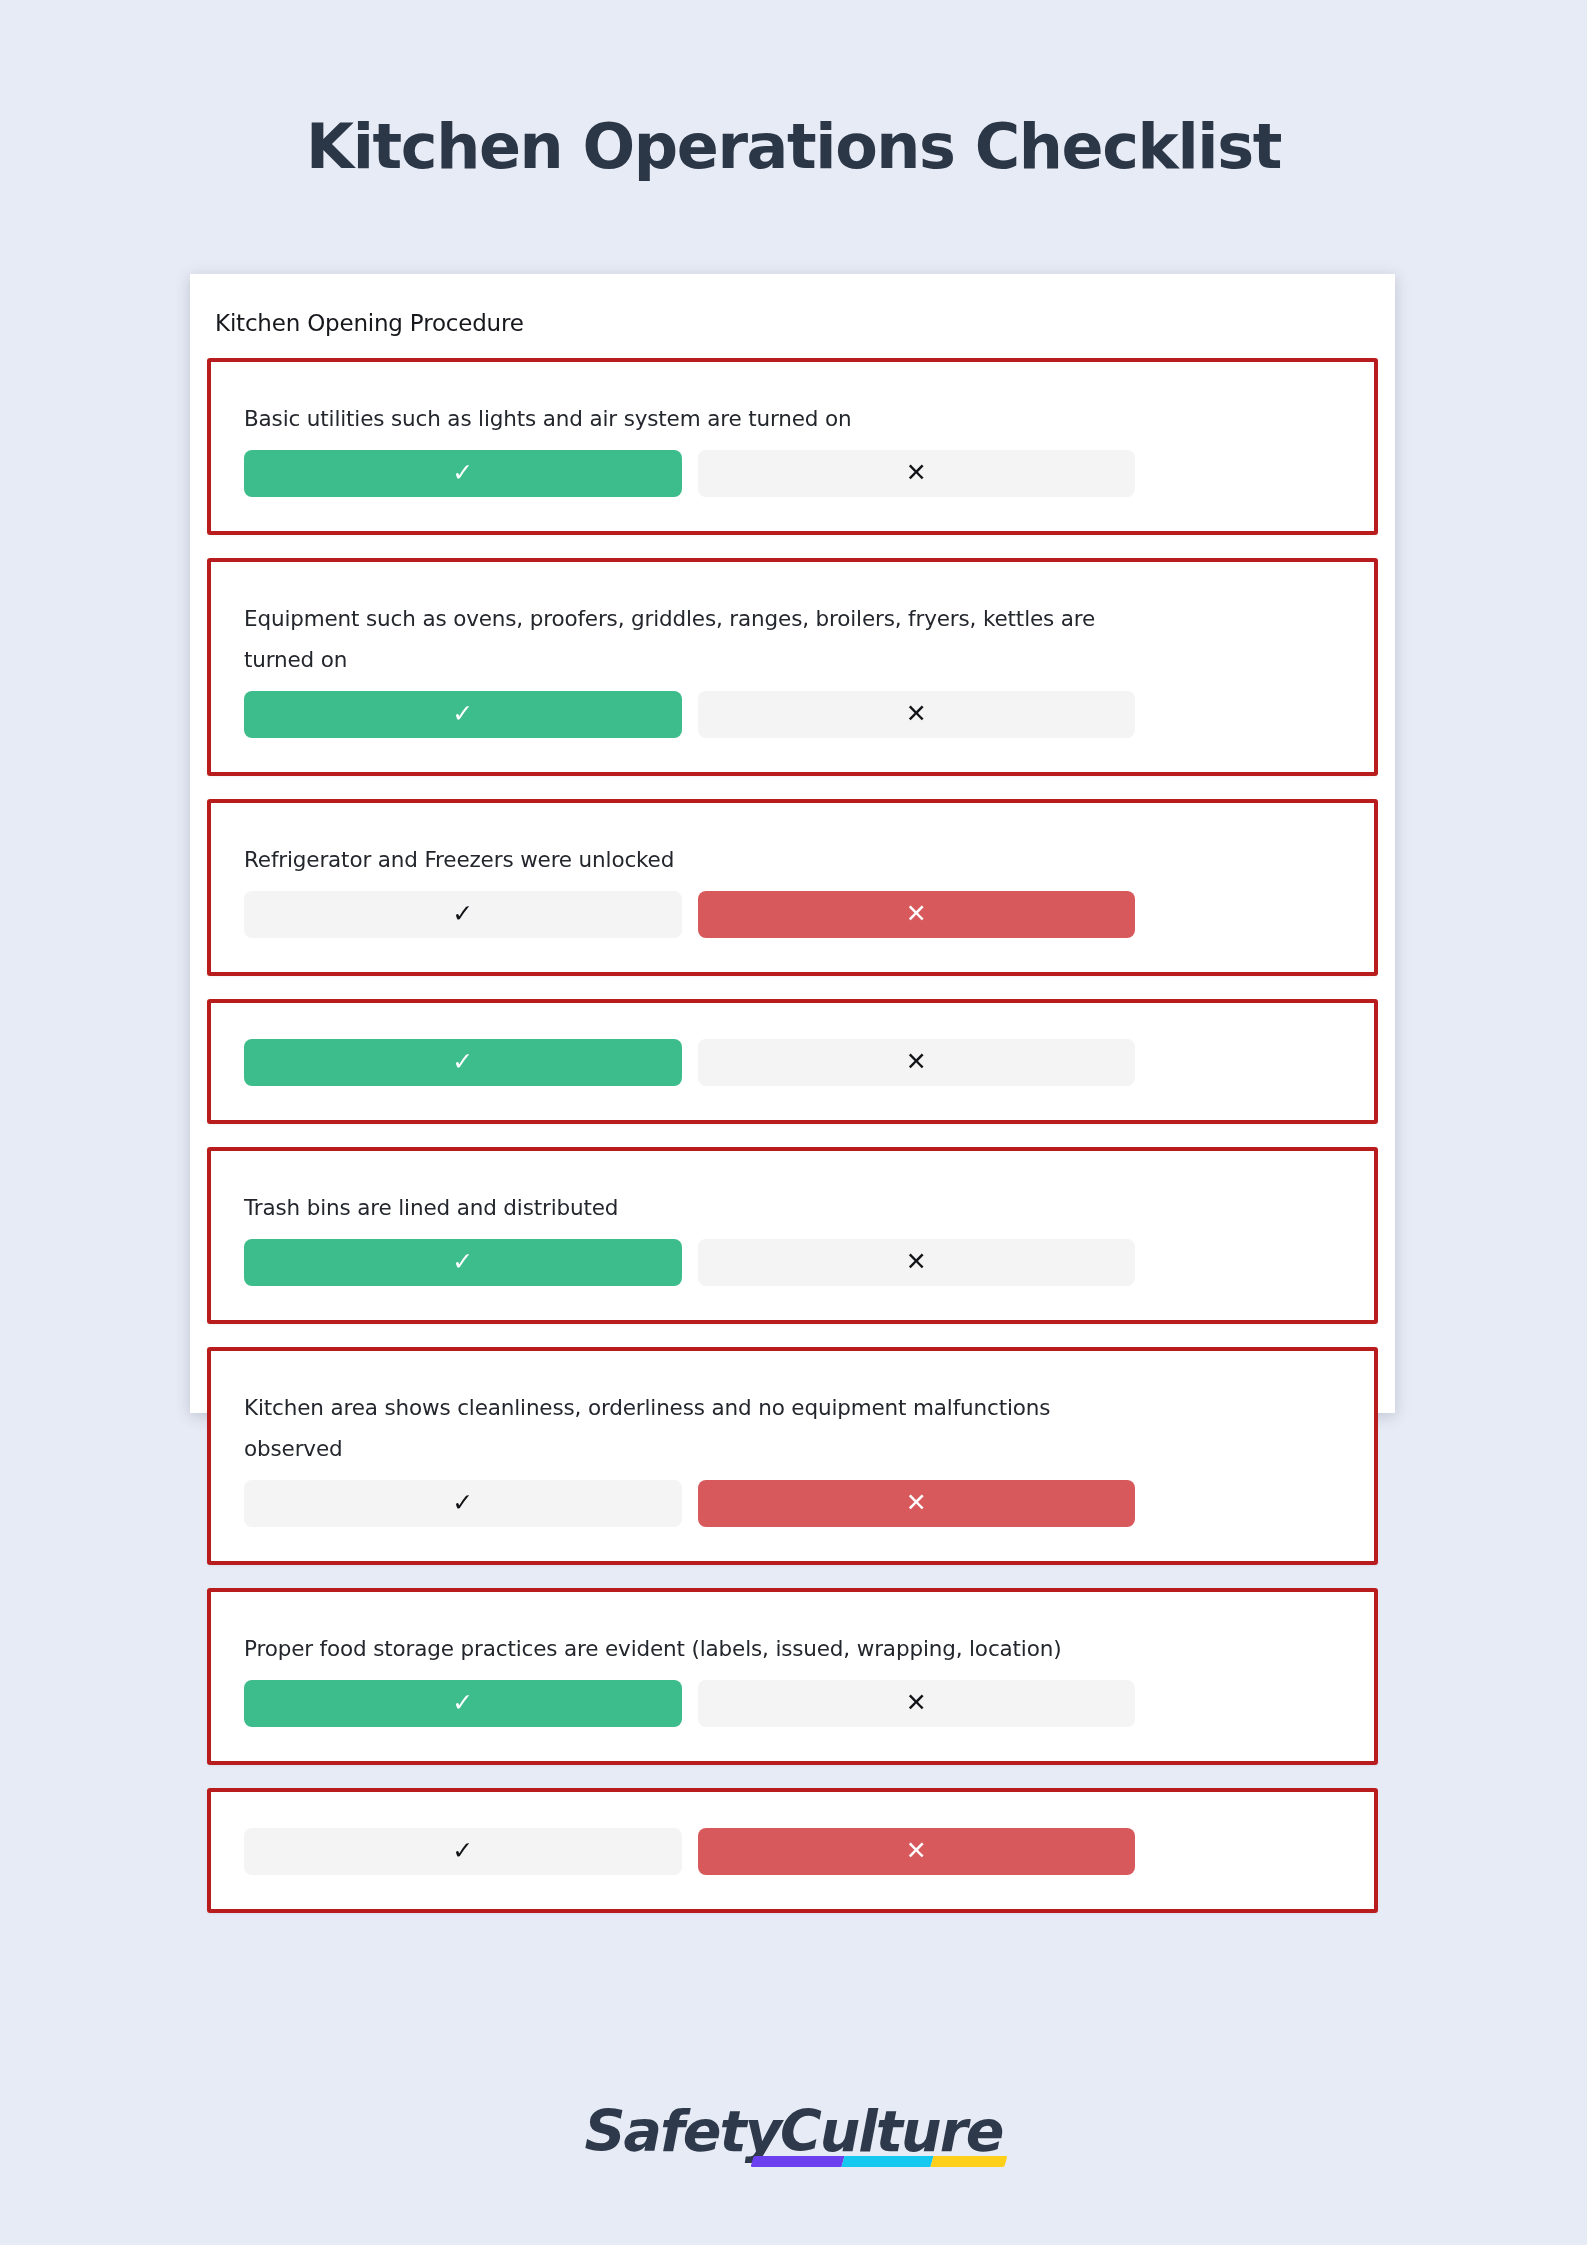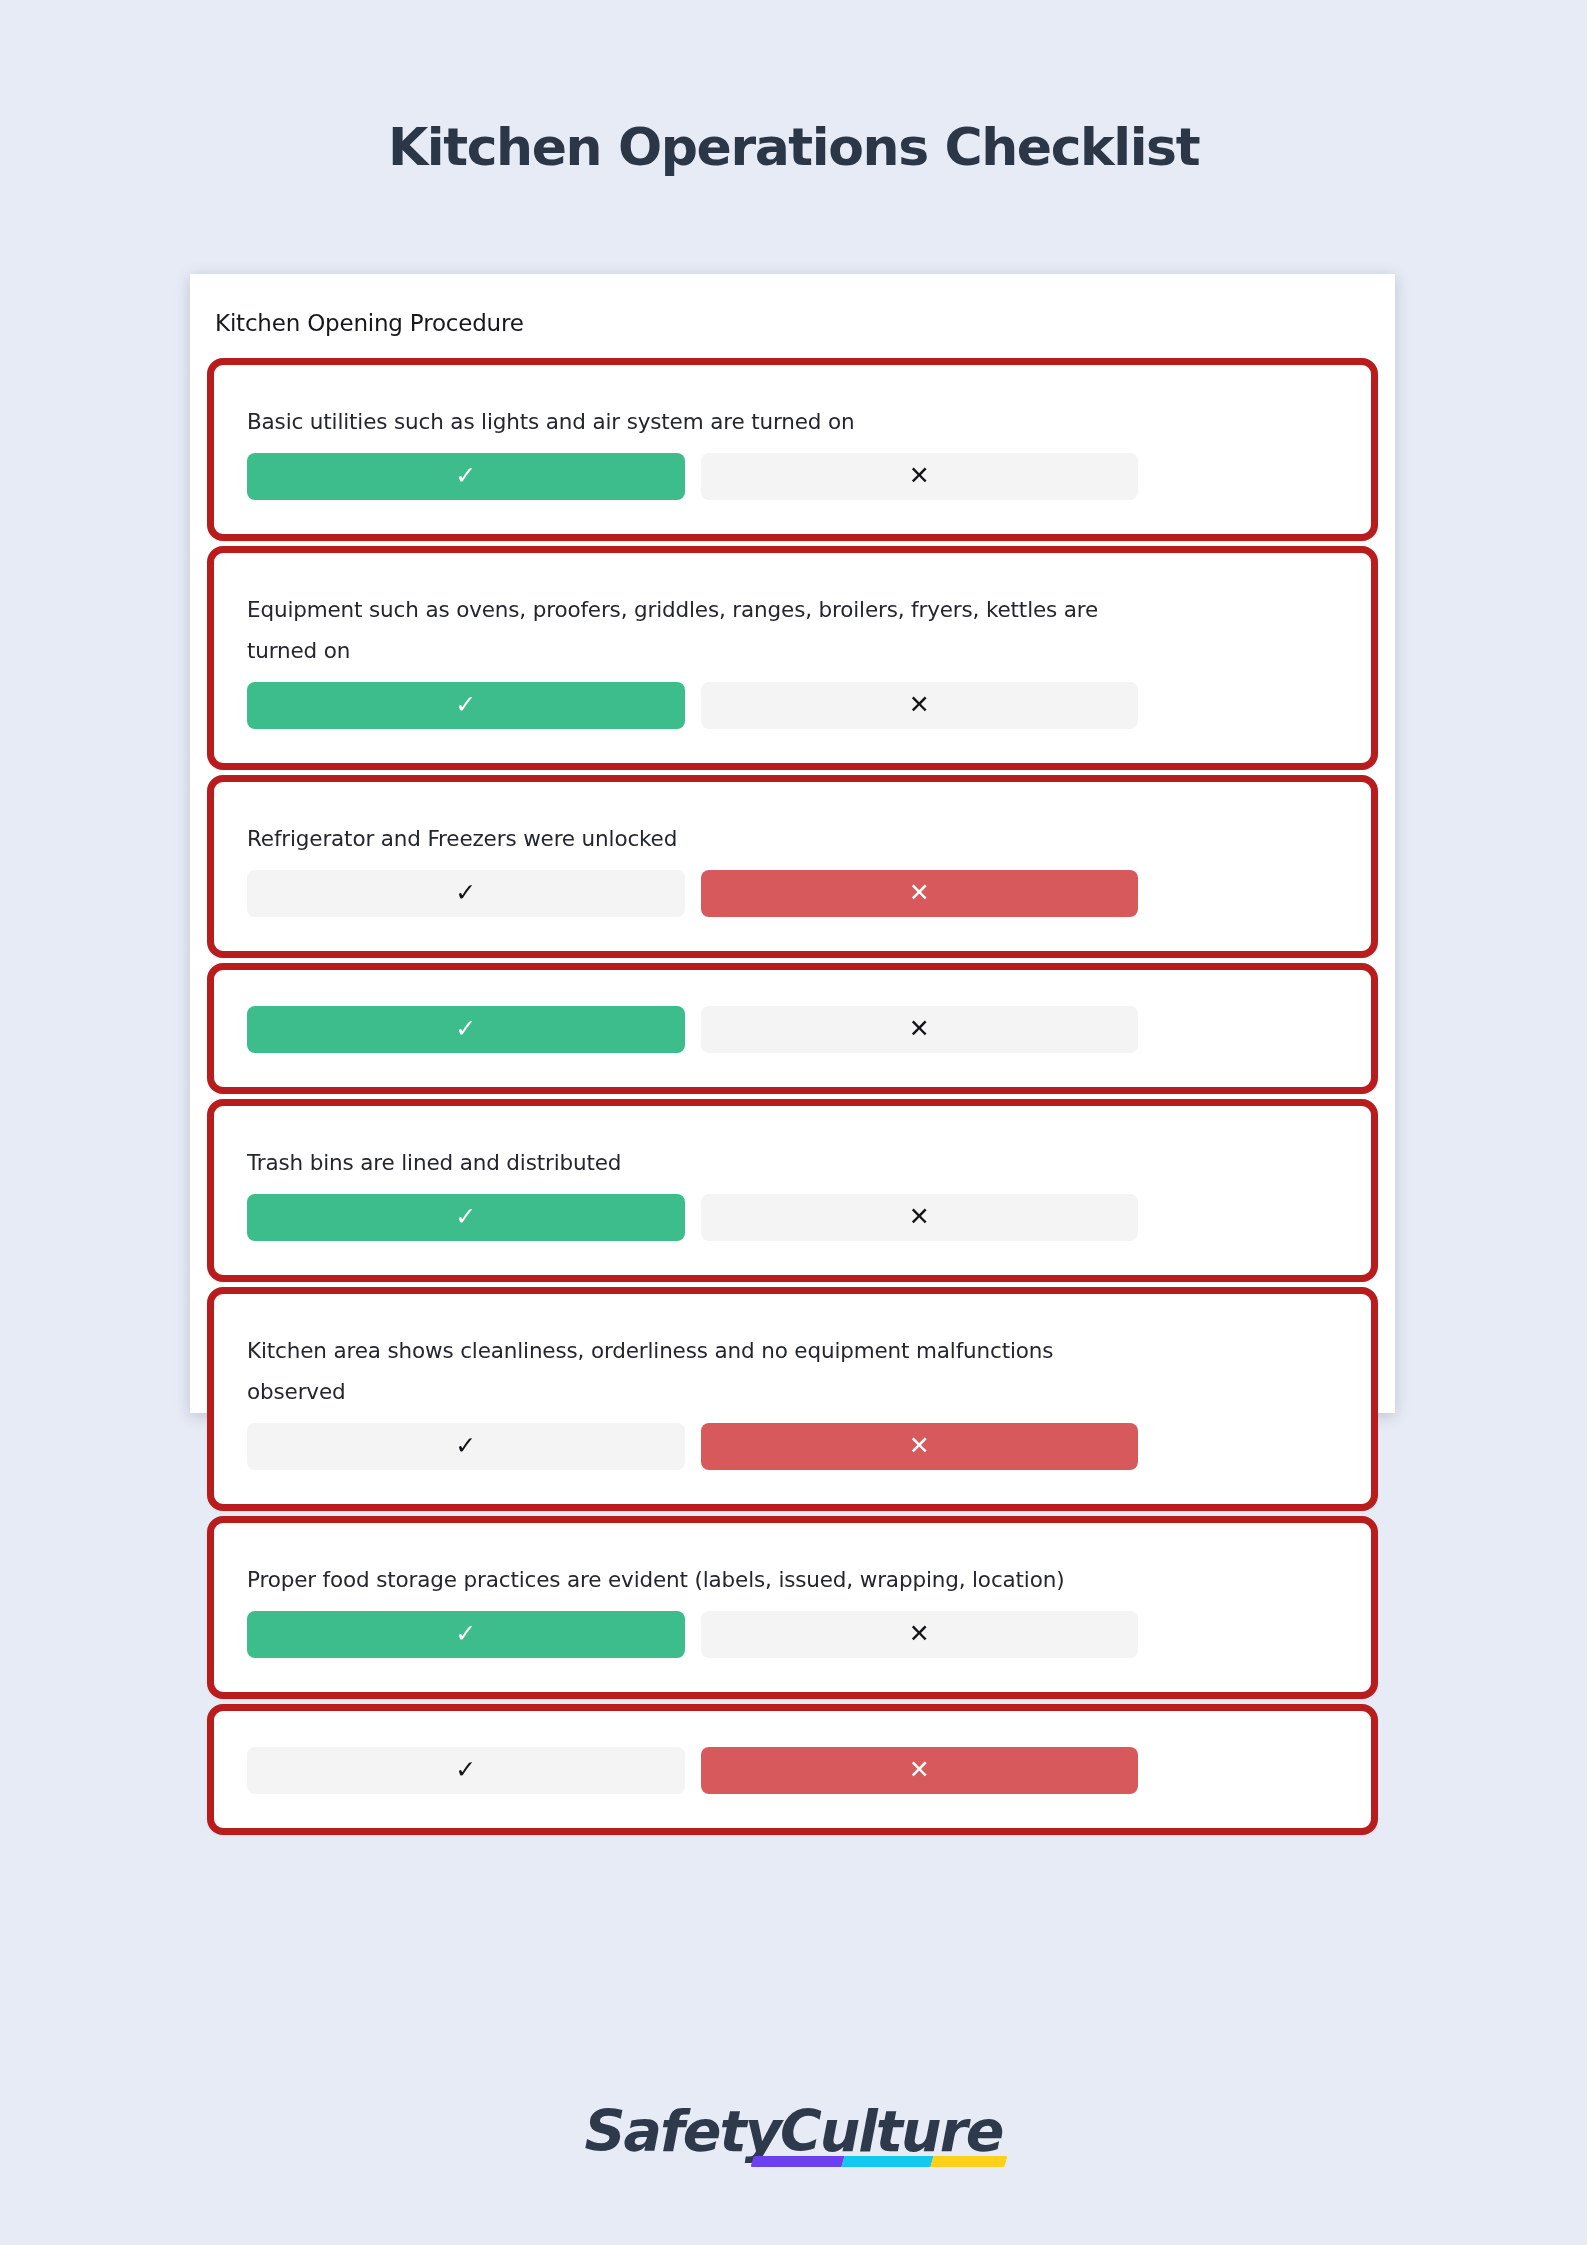--- a/index.html
+++ b/index.html
@@ -19,21 +19,21 @@
     overflow: hidden;
   }
 
   
   .page-title {
     position: absolute;
     top: 108px;
     left: 0;
     width: 1587px;
     text-align: center;
-    font-size: 52px;
+    font-size: 62px;
     line-height: 78px;
     font-weight: 800;
     letter-spacing: -1.4px;
     color: #2b3647;
     font-family: "DejaVu Sans", sans-serif;
   }
 
   
   .sheet {
     position: absolute;
@@ -55,25 +55,25 @@
   }
 
   .items {
     padding: 22px 17px 0 17px;
   }
 
   
   .item {
     position: relative;
     background: #ffffff;
-    border: 7px solid #b91c1c;
-    border-radius: 16px;
+    border: 4px solid #b91c1c;
+    border-radius: 3px;
     box-shadow: 0 1px 3px rgba(30,40,60,0.055);
     padding: 36px 33px 34px 33px;
-    margin-bottom: 5px;
+    margin-bottom: 23px;
   }
 
   .item-label {
     font-size: 21.5px;
     line-height: 41px;
     color: #23262c;
     font-family: "DejaVu Sans", sans-serif;
     letter-spacing: -0.15px;
     max-width: 880px;
     margin-bottom: 11px;

